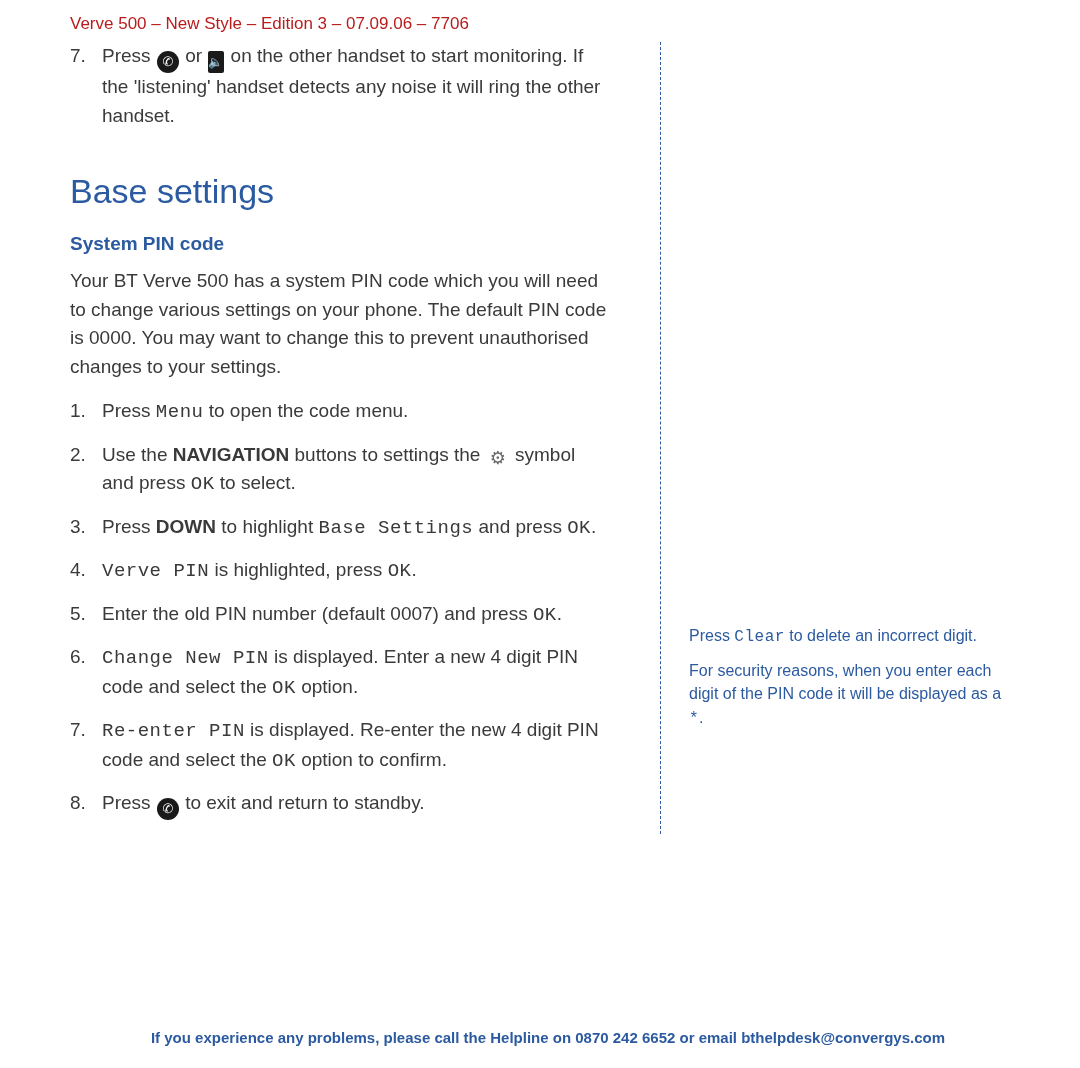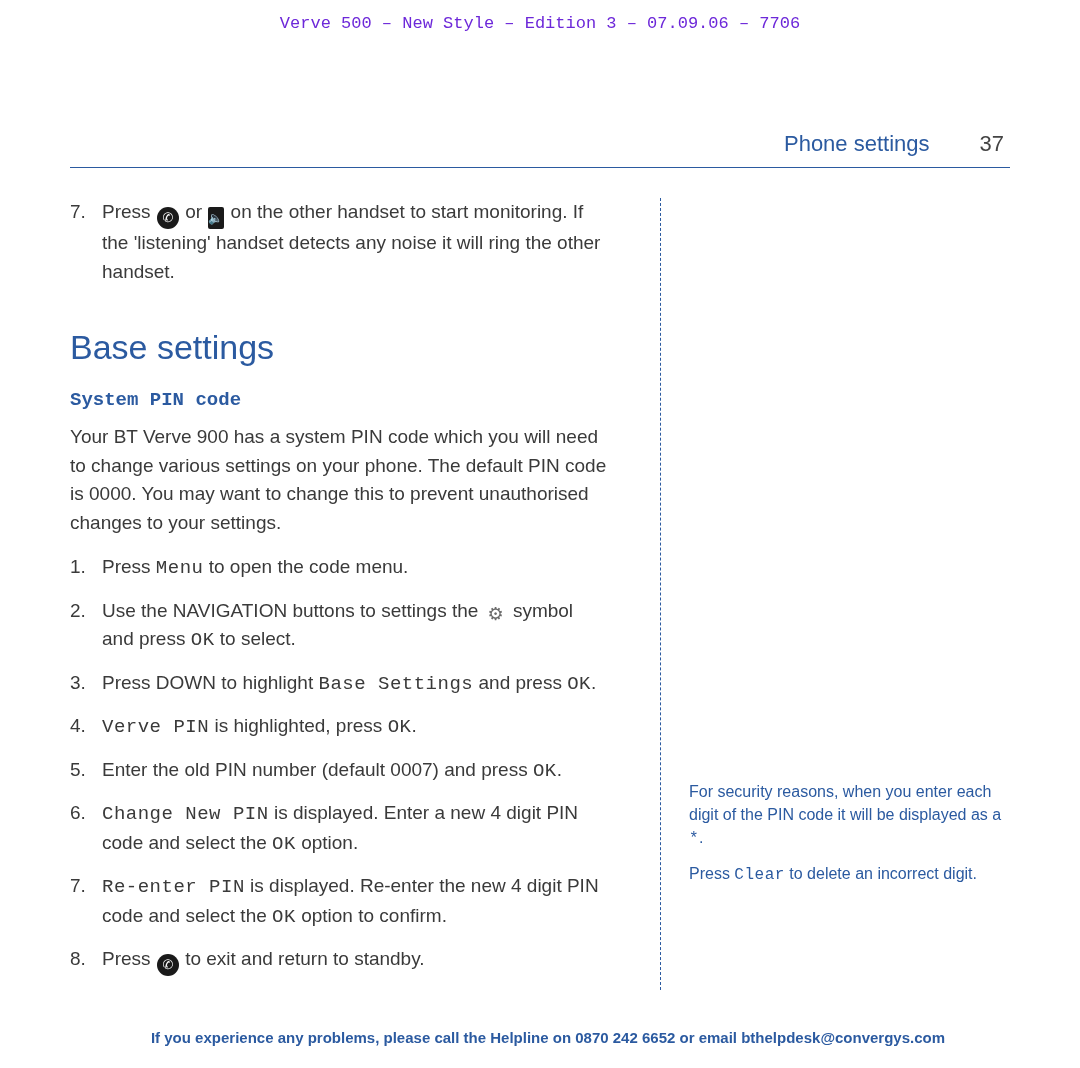--- a/index.html
+++ b/index.html
@@ -9,25 +9,24 @@
     color: #3a3a3a;
     width: 1080px;
     height: 1068px;
     position: relative;
     overflow: hidden;
   }
   .page {
     padding: 0 70px;
   }
   .header-text {
-    text-align: center;
     font-size: 17px;
-    color: #6d28d9;
+    color: #b91c1c;
     padding: 14px 0 8px;
-    font-family: Liberation Mono, monospace;
+    font-family: Liberation Sans, sans-serif;
   }
   .section-header {
     display: flex;
     justify-content: flex-end;
     align-items: baseline;
     gap: 50px;
     padding: 90px 0 10px;
     border-bottom: 1px solid #2b5aa0;
     margin-bottom: 30px;
   }
@@ -91,21 +90,21 @@
     font-size: 34px;
     font-weight: 400;
     margin: 42px 0 22px 0;
     font-family: -apple-system, "Segoe UI", Arial, sans-serif;
   }
   h3.sub-heading {
     color: #2b5aa0;
     font-size: 19px;
     font-weight: 700;
     margin-bottom: 12px;
-    font-family: Liberation Mono, monospace;
+    font-family: Liberation Sans, sans-serif;
   }
   p.body {
     font-size: 19px;
     line-height: 1.5;
     margin-bottom: 16px;
     color: #3a3a3a;
     font-family: -apple-system, "Segoe UI", Arial, sans-serif;
   }
   .lcd {
     font-family: 'Courier New', monospace;
@@ -152,48 +151,44 @@
     bottom: 22px;
     left: 16px;
     right: 0;
     text-align: center;
     color: #2b5aa0;
     font-size: 15px;
     font-weight: 700;
     font-family: -apple-system, "Segoe UI", Arial, sans-serif;
     padding: 0 70px;
   }
-  b { font-weight: 400; }
+  b { font-weight: 700; }
 </style>
 </head>
 <body>
 
 <div class="page">
 
   <div class="header-text">Verve 500 – New Style – Edition 3 – 07.09.06 – 7706</div>
 
-  <div class="section-header">
-    <span class="section-title-right">Phone settings</span>
-    <span class="page-num">37</span>
-  </div>
 
   <div class="content">
     <div class="main-col">
 
       <ol class="step-list">
         <li>
           <span>Press </span><span class="icon-circle">✆</span><span> or </span><span class="icon-speaker">🔈</span><span> on the other handset to start monitoring. If the 'listening' handset detects any noise it will ring the other handset.</span>
         </li>
       </ol>
 
       <h2 class="big-heading">Base settings</h2>
 
       <h3 class="sub-heading">System PIN code</h3>
 
-      <p class="body">Your BT Verve 900 has a system PIN code which you will need to change various settings on your phone. The default PIN code is 0000. You may want to change this to prevent unauthorised changes to your settings.</p>
+      <p class="body">Your BT Verve 500 has a system PIN code which you will need to change various settings on your phone. The default PIN code is 0000. You may want to change this to prevent unauthorised changes to your settings.</p>
 
       <ol class="step-list reset0">
         <li>
           <span>Press </span><span class="lcd">Menu</span><span> to open the code menu.</span>
         </li>
         <li>
           <span>Use the </span><b>NAVIGATION</b><span> buttons to settings the </span><span class="icon-gear">⚙</span><span> symbol and press </span><span class="lcd">OK</span><span> to select.</span>
         </li>
         <li>
           <span>Press </span><b>DOWN</b><span> to highlight </span><span class="lcd">Base Settings</span><span> and press </span><span class="lcd">OK</span><span>.</span>
@@ -212,24 +207,24 @@
         </li>
         <li>
           <span>Press </span><span class="icon-circle">✆</span><span> to exit and return to standby.</span>
         </li>
       </ol>
 
     </div>
     <div class="side-col">
       <div class="side-note">
         <p>
-          <span>For security reasons, when you enter each digit of the PIN code it will be displayed as a </span><span class="lcd">*</span><span>.</span>
+          <span>Press </span><span class="lcd">Clear</span><span> to delete an incorrect digit.</span>
         </p>
         <p>
-          <span>Press </span><span class="lcd">Clear</span><span> to delete an incorrect digit.</span>
+          <span>For security reasons, when you enter each digit of the PIN code it will be displayed as a </span><span class="lcd">*</span><span>.</span>
         </p>
       </div>
     </div>
   </div>
 
 </div>
 
 <div class="footer">If you experience any problems, please call the Helpline on 0870 242 6652 or email bthelpdesk@convergys.com</div>
 
 </body></html>

